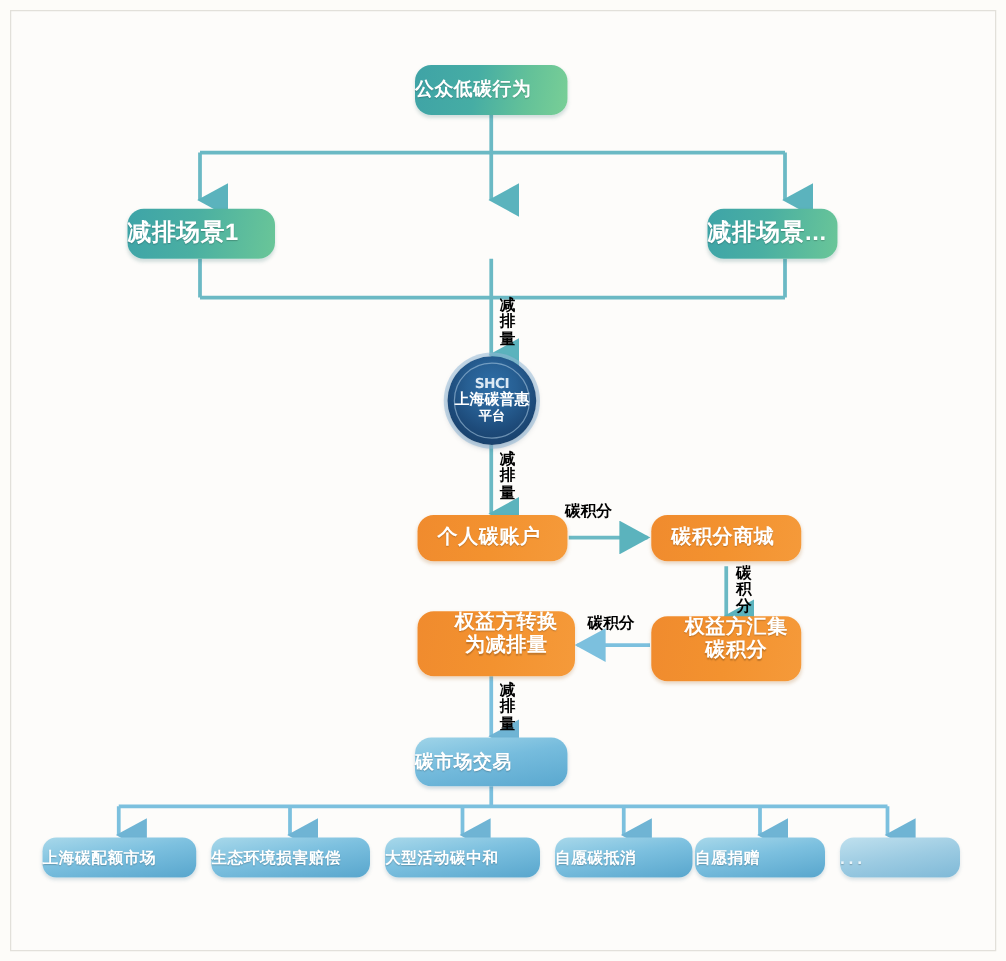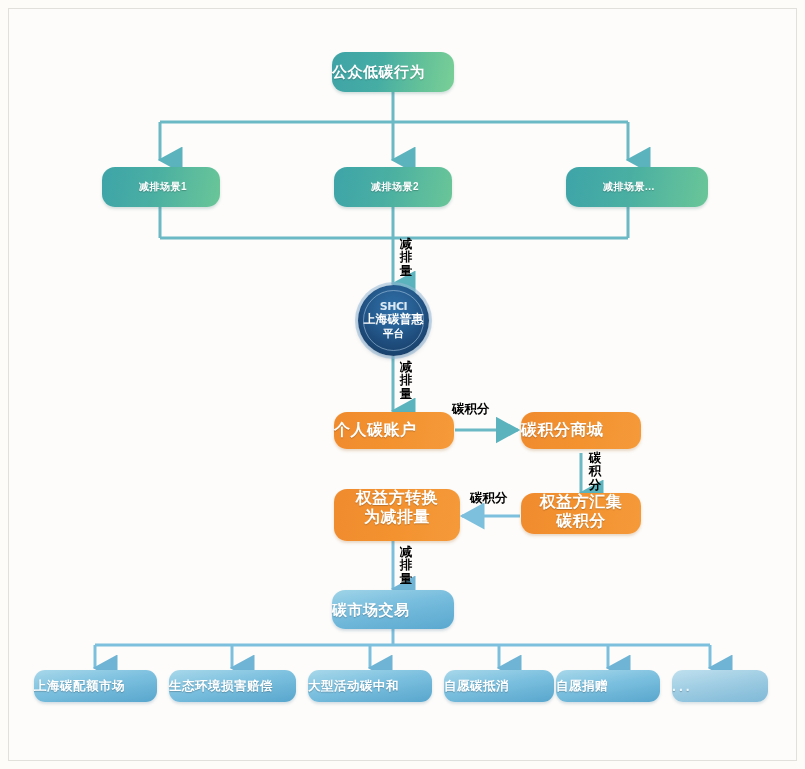--- a/index.html
+++ b/index.html
@@ -53,29 +53,29 @@
 
   
   .node.teal {
     background: linear-gradient(100deg, #3fa3a6 0%, #46ada4 40%, #63c199 72%, #79cf96 100%);
     box-shadow: 0 2px 3px rgba(60,120,120,0.22);
     font-size: 15px;
   }
   .node.teal2 {
     background: linear-gradient(100deg, #3ea4a8 0%, #4aafa2 45%, #6ac698 100%);
     box-shadow: 0 2px 3px rgba(60,120,120,0.22);
-    font-size: 10px;
-    padding-left: 37px;
+    font-size: 19px;
   }
 
   
   .node.orange {
     background: linear-gradient(100deg, #f08b2e 0%, #f3922f 50%, #f59a3a 100%);
     box-shadow: 0 2px 3px rgba(160,90,20,0.22);
     font-size: 16px;
+    padding-left: 16px;
   }
 
   
   .node.blue {
     background: linear-gradient(170deg, #9fd4e8 0%, #76bcdd 45%, #5aa8cf 100%);
     box-shadow: 0 2px 3px rgba(60,110,140,0.22);
     font-size: 15px;
   }
   .node.blue-small {
     background: linear-gradient(170deg, #a8d8ea 0%, #7cc0df 45%, #58a6cd 100%);
@@ -218,24 +218,21 @@
     </g>
   </svg>
 
   <div class="node teal" style="left:332px; top:52px; width:122px; height:40px;">
     <span>公众低碳行为</span>
   </div>
 
   <div class="node teal2" style="left:102px; top:167px; width:118px; height:40px;">
     <span>减排场景1</span>
   </div>
-  <div class="node teal2" style="left:334px; top:167px; width:118px; height:40px;">
-    <span>减排场景2</span>
-  </div>
-  <div class="node teal2" style="left:566px; top:167px; width:142px; height:40px;">
+  <div class="node teal2" style="left:566px; top:167px; width:104px; height:40px;">
     <span>减排场景...</span>
   </div>
 
   <div class="badge" style="left:358px; top:285px; width:71px; height:71px;">
     <div class="ring"></div>
     <div class="logomark">SHCI</div>
     <div class="bline1">上海碳普惠</div>
     <div class="bline2">平台</div>
   </div>
 
@@ -243,21 +240,21 @@
     <span>个人碳账户</span>
   </div>
   <div class="node orange" style="left:334px; top:489px; width:126px; height:52px; flex-direction:column;">
     <span>权益方转换</span>
     <span>为减排量</span>
   </div>
 
   <div class="node orange" style="left:521px; top:412px; width:120px; height:37px;">
     <span>碳积分商城</span>
   </div>
-  <div class="node orange" style="left:521px; top:493px; width:120px; height:41px; flex-direction:column;">
+  <div class="node orange" style="left:521px; top:493px; width:120px; height:52px; flex-direction:column;">
     <span>权益方汇集</span>
     <span>碳积分</span>
   </div>
 
   <div class="node blue" style="left:332px; top:590px; width:122px; height:39px;">
     <span>碳市场交易</span>
   </div>
 
   <div class="node blue-small" style="left:34px; top:670px; width:123px; height:32px;">
     <span>上海碳配额市场</span>

